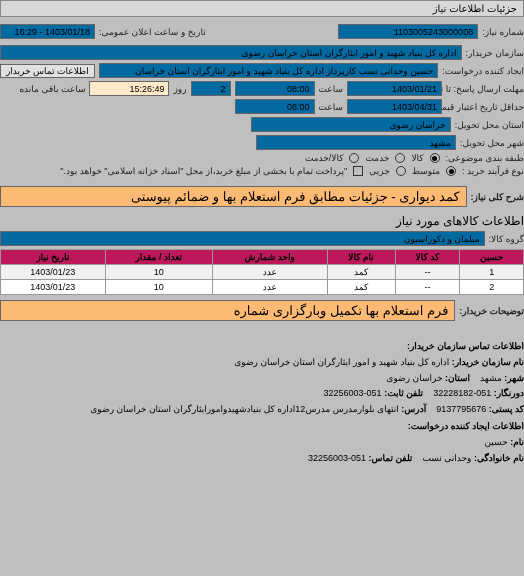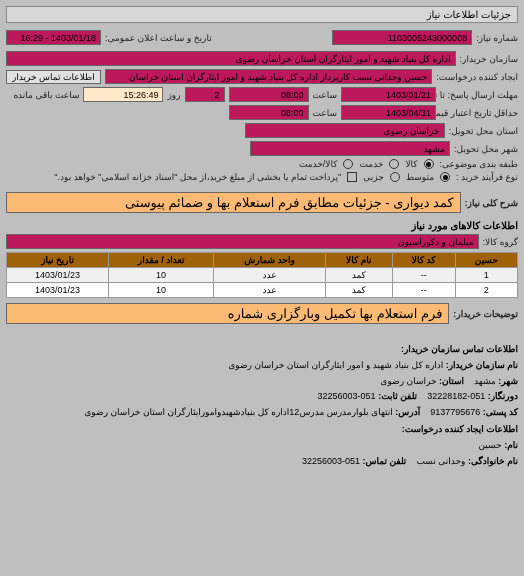--- a/index.html
+++ b/index.html
@@ -1,35 +1,35 @@
 <!DOCTYPE html>
 <html dir="rtl" lang="fa"><head>
 <meta charset="utf-8">
 <style>
 * { box-sizing: border-box; margin: 0; padding: 0; font-family: Tahoma, Arial, sans-serif; }
 body { background: #bfbfbf; width: 524px; height: 576px; font-size: 9px; direction: rtl; }
-.page { padding: 6px; }
+.page { }
 .title-bar { background: #d7d7d7; border: 1px solid #888; padding: 2px 6px; font-size: 10px; margin-bottom: 4px; }
 .field-row { display: flex; align-items: center; gap: 4px; margin: 3px 0; flex-wrap: nowrap; }
 .label { font-size: 9px; color: #222; white-space: nowrap; }
-.input-box { background: #be185d; border: 1px solid #666; padding: 1px 4px; font-size: 9px; min-height: 15px; display: inline-flex; align-items: center; }
+.input-box { background: #0369a1; border: 1px solid #666; padding: 1px 4px; font-size: 9px; min-height: 15px; display: inline-flex; align-items: center; }
 .input-box.small { width: 80px; }
 .input-box.medium { width: 95px; }
 .input-box.long { flex: 1; }
 .input-box.tiny { width: 40px; text-align: center; }
 .button-like { background: #e1e1e1; border: 1px solid #666; padding: 1px 5px; font-size: 9px; }
 .radio-row { display: flex; align-items: center; gap: 6px; font-size: 9px; margin: 3px 0; }
 .radio { width: 10px; height: 10px; border-radius: 50%; border: 1px solid #333; display: inline-flex; align-items: center; justify-content: center; }
 .radio.checked::after { content: ""; width: 5px; height: 5px; background: #000; border-radius: 50%; }
 .checkbox { width: 10px; height: 10px; border: 1px solid #333; display: inline-block; }
-.section-label { font-size: 10px; font-weight: bold; margin: 5px 0 2px; }
+.section-label { font-size: 12px; font-weight: normal; margin: 5px 0 2px; }
 .desc-box { background: #fdba74; border: 1px solid #666; padding: 2px 6px; font-size: 13px; margin: 2px 0; }
 table { width: 100%; border-collapse: collapse; margin: 3px 0; }
 th, td { border: 1px solid #999; padding: 2px 5px; font-size: 9px; text-align: center; background: #fff; }
-th { background: #a16207; font-weight: bold; }
+th { background: #be185d; font-weight: bold; }
 tr.alt td { background: #f0f0f0; }
 .note { font-size: 9px; margin: 4px 0 2px; font-weight: bold; }
 .footer { font-size: 9px; margin-top: 16px; line-height: 1.6; }
 .footer .row { margin: 1px 0; }
 .footer .k { font-weight: bold; }
 .highlight-time { background: #ffe9c9; }
 .top-row { display: flex; justify-content: space-between; align-items: center; gap: 4px; }
 </style>
 </head>
 <body>

